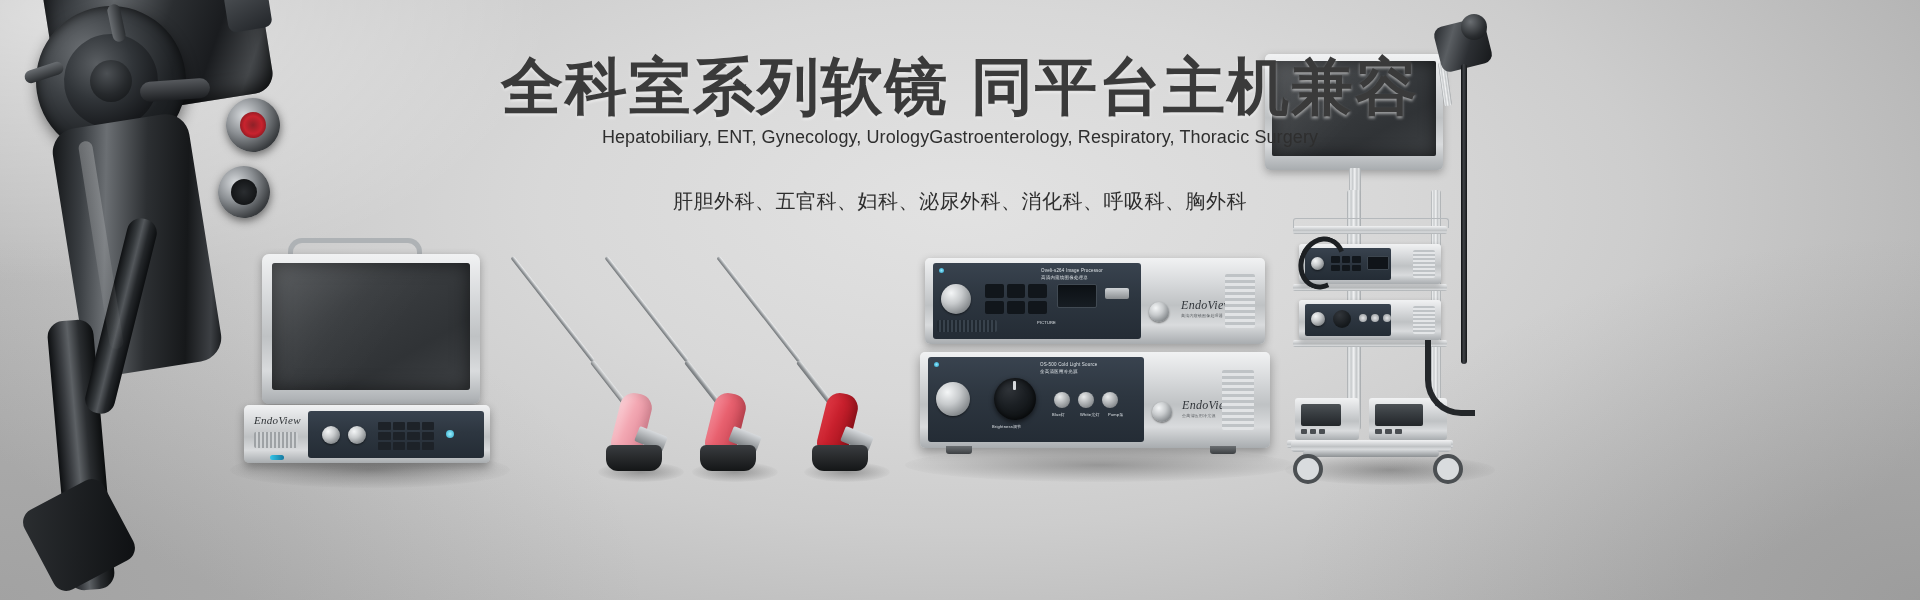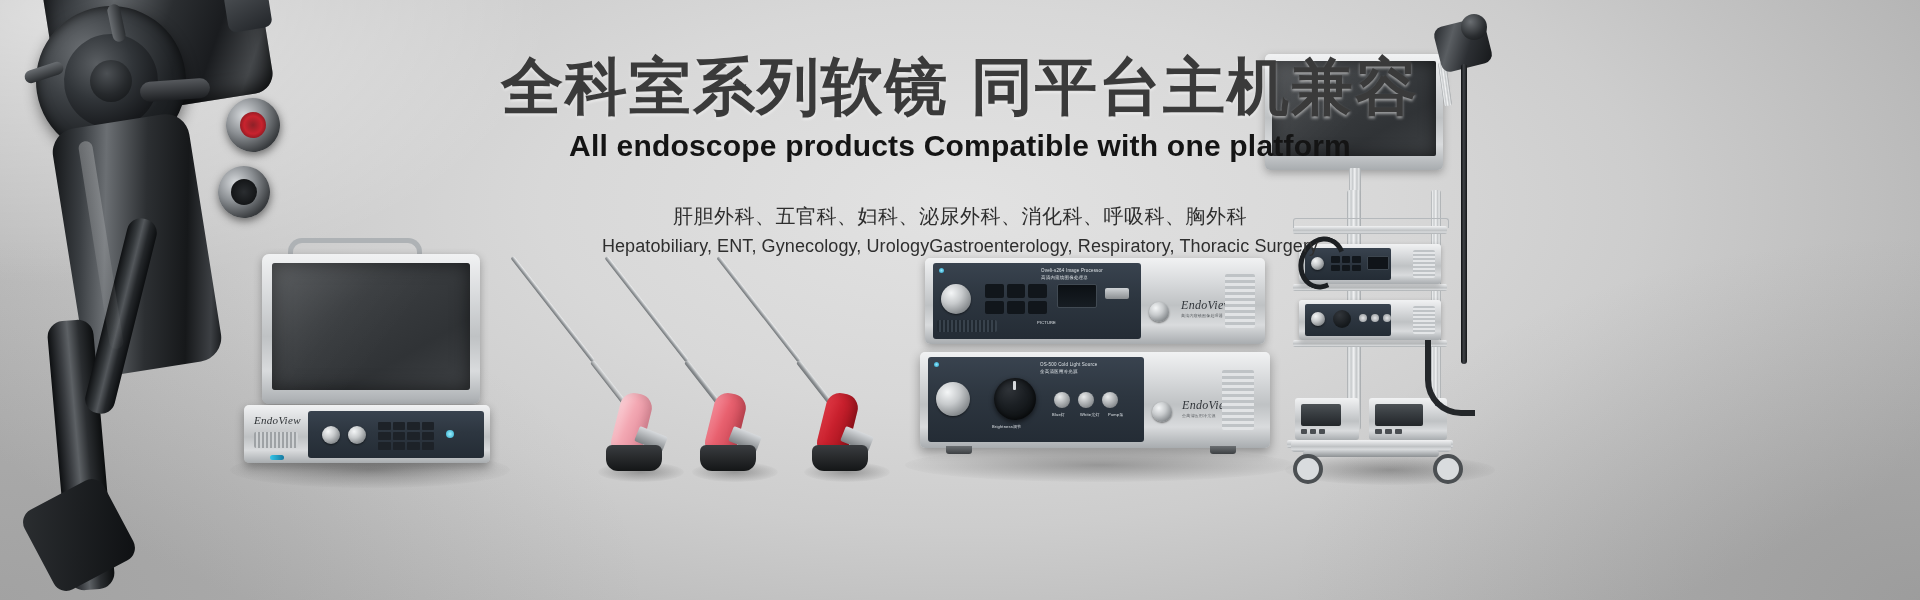--- a/index.html
+++ b/index.html
@@ -77,23 +77,22 @@
   }
   .led{border-radius:50%;}
 </style>
 </head>
 <body>
 
 <div id="banner">
 
   <div id="textblock">
     <h1 id="title-cn"><span>全科室系列软镜</span><span class="gap"></span><span>同平台主机兼容</span></h1>
-    <div id="title-en">All endoscope products Compatible with one platform</div>
+    <div id="subtitle-en">Hepatobiliary, ENT, Gynecology, UrologyGastroenterology, Respiratory, Thoracic Surgery</div>
     <div id="subtitle-cn">肝胆外科、五官科、妇科、泌尿外科、消化科、呼吸科、胸外科</div>
-    <div id="subtitle-en">Hepatobiliary, ENT, Gynecology, UrologyGastroenterology, Respiratory, Thoracic Surgery</div>
   </div>
 
   <div class="prod" style="left:-10px;top:-30px;width:420px;height:620px;z-index:30;">
 
     <div style="position:absolute;left:178px;top:-40px;width:26px;height:120px;transform:rotate(10deg);border-radius:8px;background:linear-gradient(90deg,#1c1e20 0%,#54585c 35%,#76797d 50%,#3a3d40 75%,#141618 100%);"></div>
 
     <div style="position:absolute;left:60px;top:-12px;width:215px;height:150px;border-radius:26px 40px 20px 18px;transform:rotate(-9deg);background:linear-gradient(118deg,#15171a 0%,#3f4347 16%,#63676b 30%,#2b2e31 52%,#1a1c1f 72%,#45484b 88%,#16181a 100%);box-shadow:inset 0 -6px 16px rgba(0,0,0,.6);"></div>
 
     <div style="position:absolute;left:236px;top:20px;width:44px;height:40px;border-radius:8px;transform:rotate(-9deg);background:linear-gradient(160deg,#4c5054,#23262a);"></div>
 

